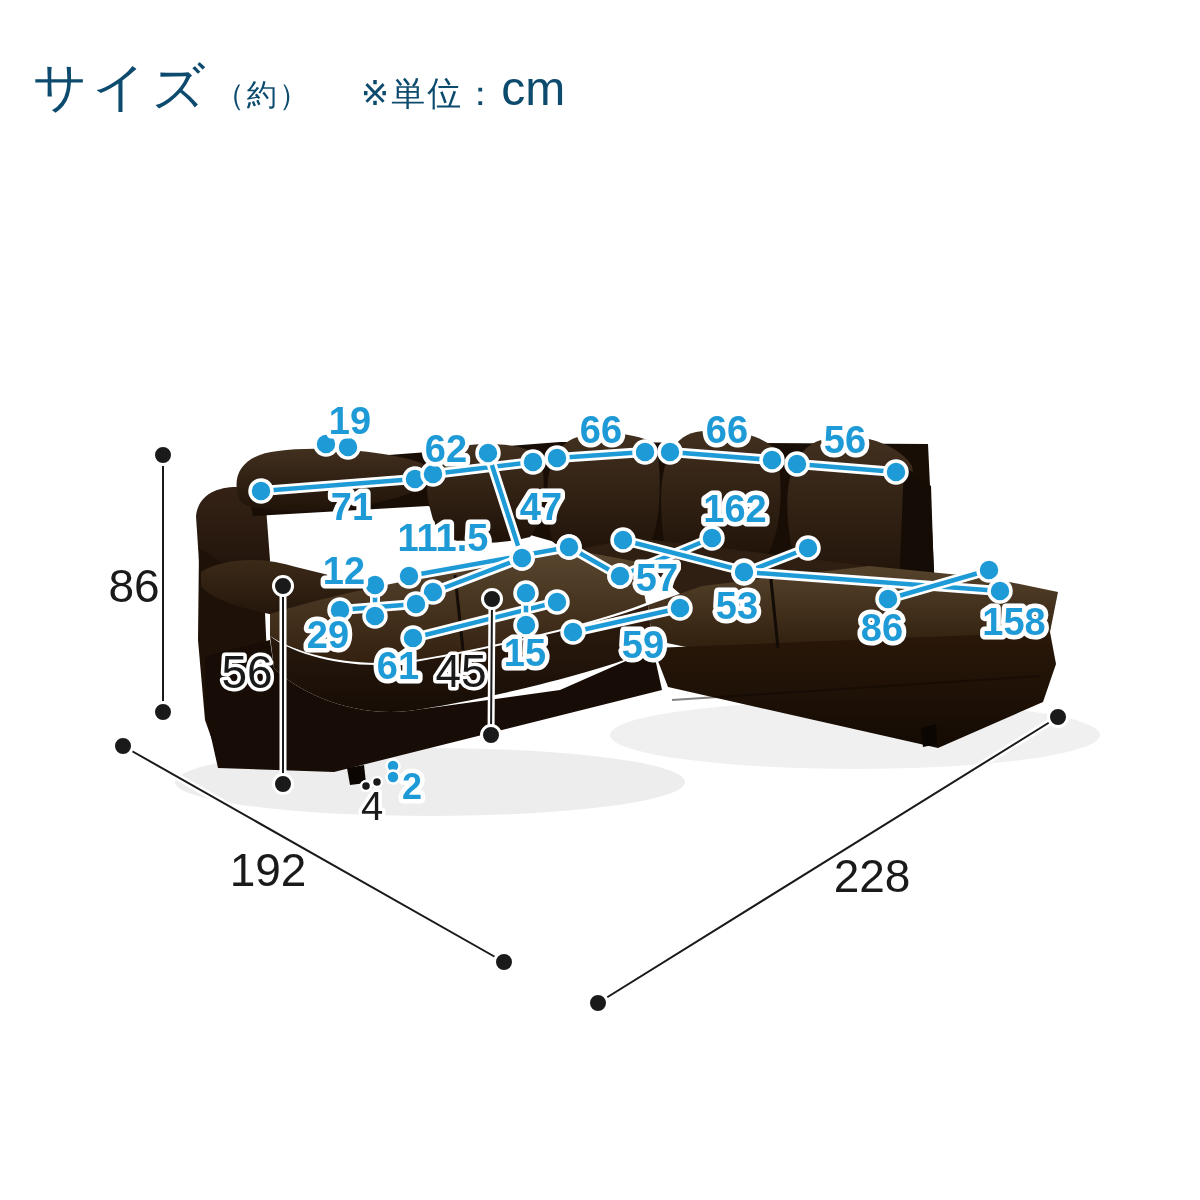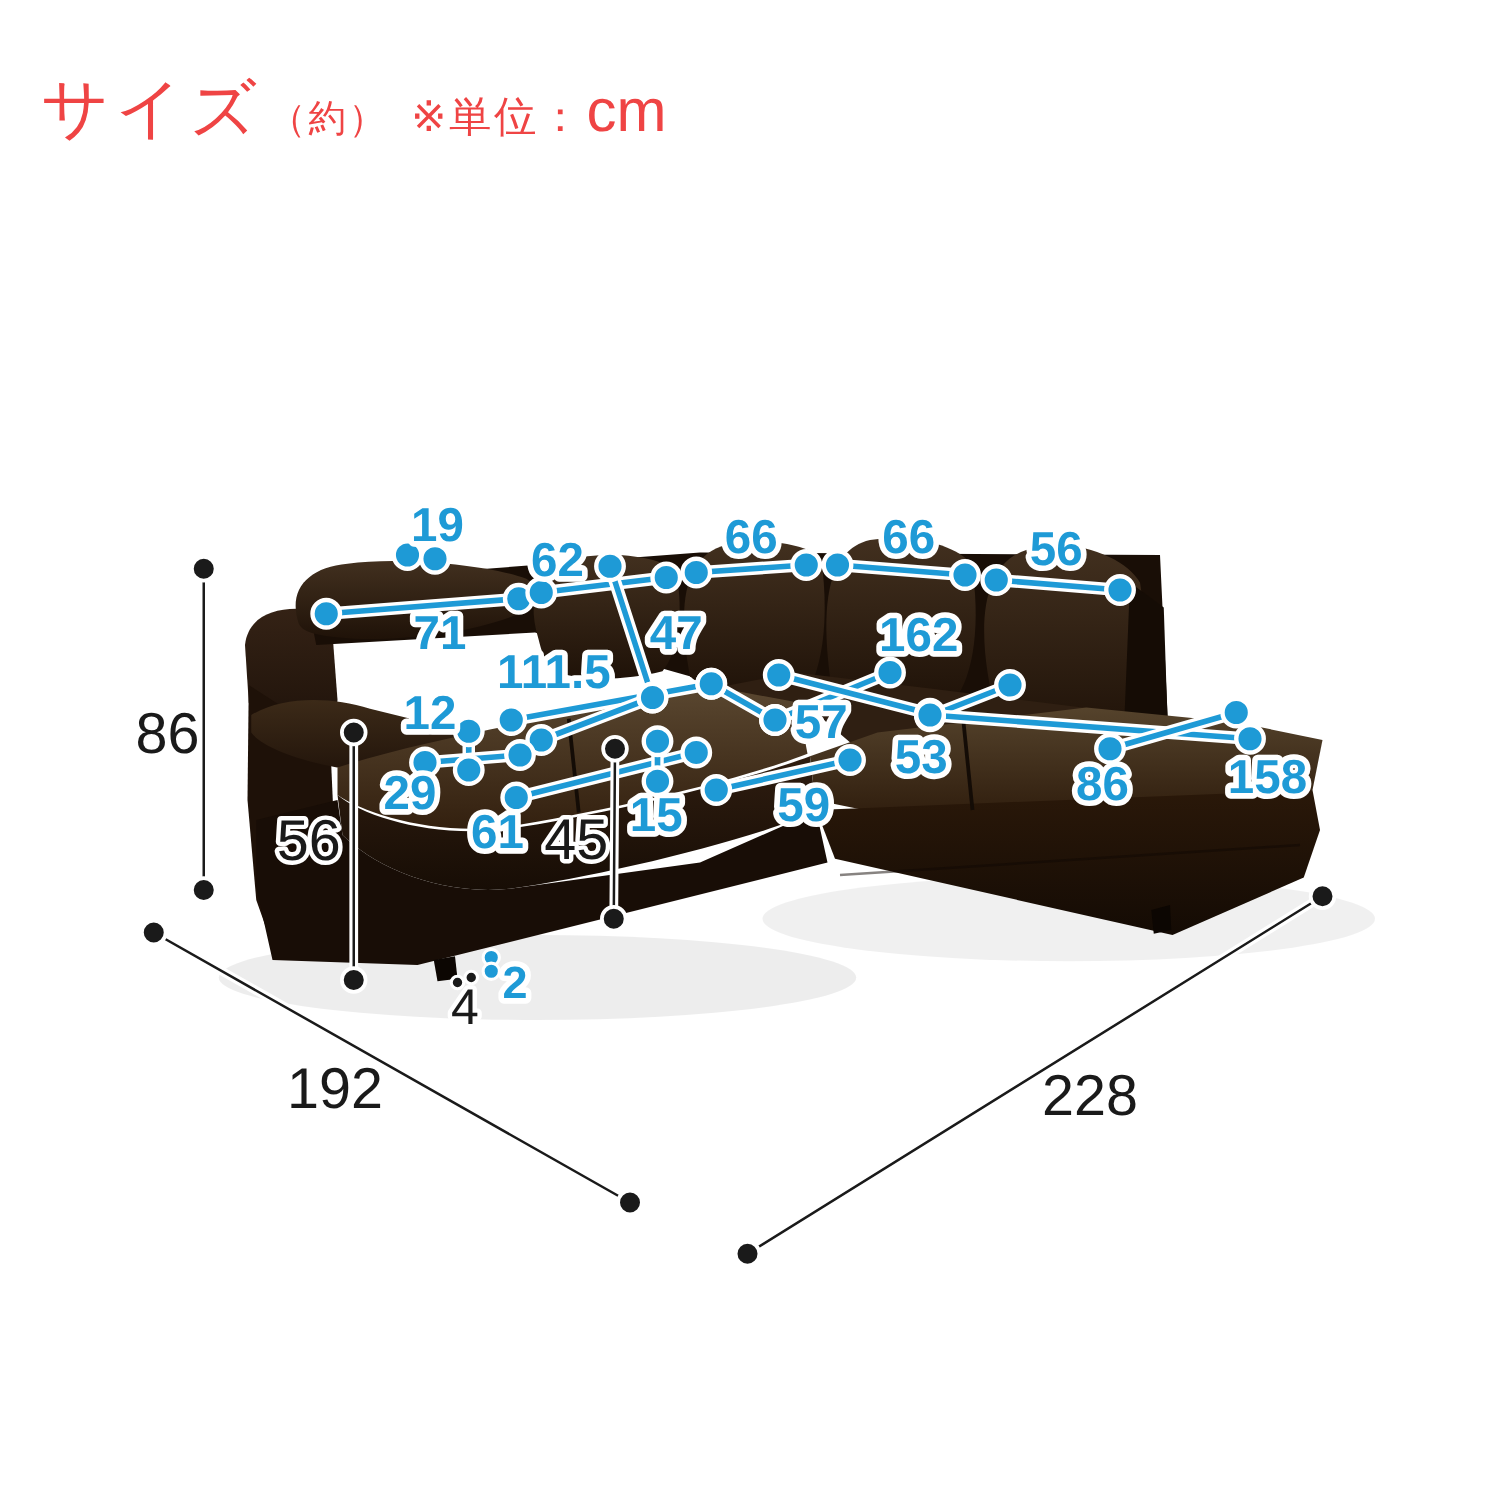--- a/index.html
+++ b/index.html
@@ -1,23 +1,23 @@
 <!DOCTYPE html>
 <html><head>
 <meta charset="utf-8">
 <style>
   html,body{margin:0;padding:0;background:#ffffff;}
   body{width:1200px;height:1200px;position:relative;overflow:hidden;
        font-family:"Liberation Sans","DejaVu Sans",sans-serif;}
   #stage{position:absolute;left:0;top:0;width:1200px;height:1200px;}
   .title{position:absolute;left:33px;top:52px;display:flex;align-items:baseline;
-         color:#ef4444;white-space:nowrap;}
+         color:#0c4a6e;white-space:nowrap;}
   .t-main{font-size:53px;letter-spacing:5px;}
   .t-approx{font-size:30px;margin-left:4px;letter-spacing:2px;}
-  .t-note{font-size:34px;margin-left:18px;letter-spacing:2px;}
+  .t-note{font-size:34px;margin-left:50px;letter-spacing:2px;}
   .t-cm{font-size:48px;margin-left:2px;letter-spacing:0;}
 </style>
 </head>
 <body>
 
 <svg id="stage" viewBox="0 0 1200 1200">
   <defs>
     <linearGradient id="g1" x1="0" y1="0" x2="0" y2="1">
       <stop offset="0" stop-color="#42301f"></stop>
         <stop offset="1" stop-color="#1f1208"></stop>

